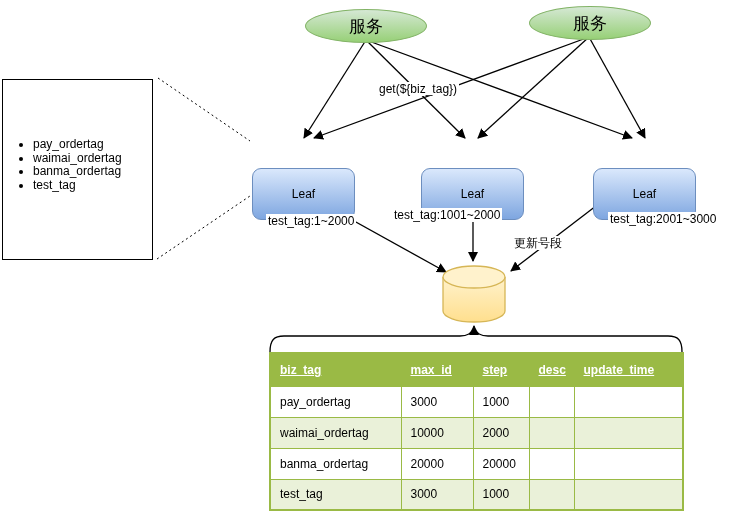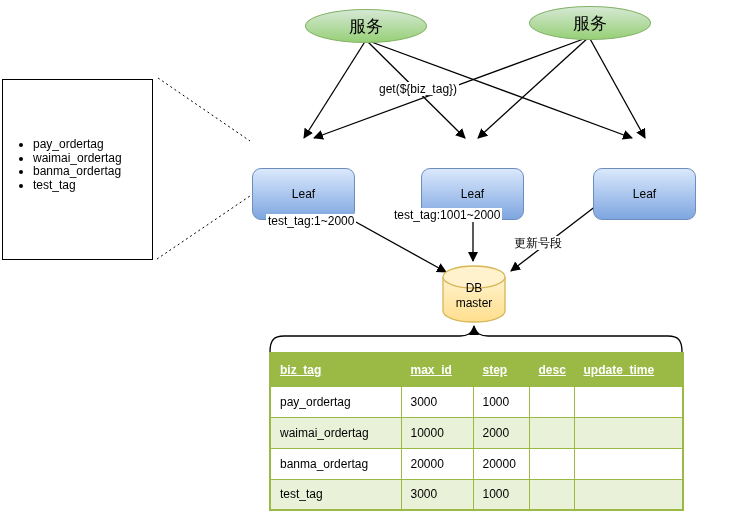--- a/index.html
+++ b/index.html
@@ -137,26 +137,23 @@
       <li>pay_ordertag</li>
       <li>waimai_ordertag</li>
       <li>banma_ordertag</li>
       <li>test_tag</li>
     </ul>
   </div>
 
   <div class="edge-label" id="label-get">get(${biz_tag})</div>
   <div class="edge-label" id="label-seg-left">test_tag:1~2000</div>
   <div class="edge-label" id="label-seg-mid">test_tag:1001~2000</div>
+  <div class="edge-label" id="label-seg-right">test_tag:2001~3000</div>
   <div class="edge-label" id="label-update">更新号段</div>
 
-  <div id="db-label">
-    <div>DB</div>
-    <div>master</div>
-  </div>
 
   <table id="biz-table">
     <thead>
       <tr>
         <th class="col-biz">biz_tag</th>
         <th class="col-max">max_id</th>
         <th class="col-step">step</th>
         <th class="col-desc">desc</th>
         <th class="col-upd">update_time</th>
       </tr>

